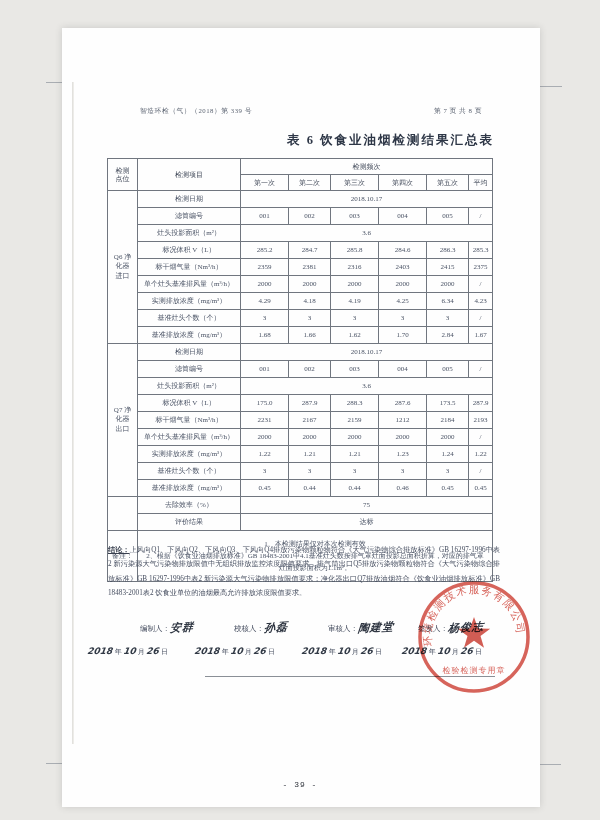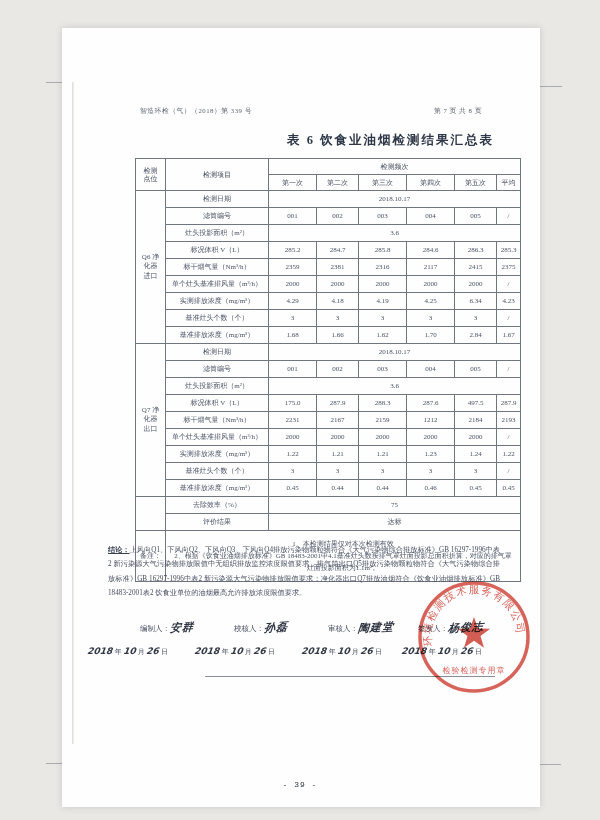--- a/index.html
+++ b/index.html
@@ -13,21 +13,21 @@
   .cm{position:absolute;background:#a9adb2;}
   .cm-sq{position:absolute;background:#17181c;}
   
   .hdr{position:absolute;top:78px;font-size:6.8px;color:#5c6472;letter-spacing:.5px;white-space:nowrap;}
   .hdr-left{left:78px;}
   .hdr-right{left:372px;}
   .title{position:absolute;left:44px;top:104px;width:388px;text-align:right;
          font-size:12.5px;font-weight:bold;color:#2e3747;letter-spacing:2px;}
   
   table.rpt{position:absolute;left:45px;top:130px;width:385px;border-collapse:collapse;
-            table-layout:fixed;font-size:7px;color:#4a5365;margin-left:28px;}
+            table-layout:fixed;font-size:7px;color:#4a5365;}
   table.rpt td,table.rpt th{border:1px solid #70767f;text-align:center;vertical-align:middle;
             padding:0;font-weight:normal;height:16px;line-height:8px;overflow:hidden;}
   table.rpt thead th{height:15px;color:#3f4757;}
   .pt-cell div{line-height:9.5px;}
   .remarks-cell{text-align:left;padding:3px 6px !important;line-height:12px !important;height:44px !important;}
   .remarks-cell div{line-height:12px;}
   
   .conclusion{position:absolute;left:46px;top:515px;width:392px;font-size:7.2px;
               line-height:14.4px;text-align:justify;color:#454d5f;}
   .conclusion b{color:#39404f;text-decoration:underline;}
@@ -127,21 +127,21 @@
           <td>285.8</td>
           <td>284.6</td>
           <td>286.3</td>
           <td>285.3</td>
         </tr>
         <tr>
           <td>标干烟气量（Nm³/h）</td>
           <td>2359</td>
           <td>2381</td>
           <td>2316</td>
-          <td>2117</td>
+          <td>2403</td>
           <td>2415</td>
           <td>2375</td>
         </tr>
         <tr>
           <td>单个灶头基准排风量（m³/h）</td>
           <td>2000</td>
           <td>2000</td>
           <td>2000</td>
           <td>2000</td>
           <td>2000</td>
@@ -196,21 +196,21 @@
         <tr>
           <td>灶头投影面积（m²）</td>
           <td colspan="6">3.6</td>
         </tr>
         <tr>
           <td>标况体积 V（L）</td>
           <td>175.0</td>
           <td>287.9</td>
           <td>288.3</td>
           <td>287.6</td>
-          <td>497.5</td>
+          <td>173.5</td>
           <td>287.9</td>
         </tr>
         <tr>
           <td>标干烟气量（Nm³/h）</td>
           <td>2231</td>
           <td>2167</td>
           <td>2159</td>
           <td>1212</td>
           <td>2184</td>
           <td>2193</td>

